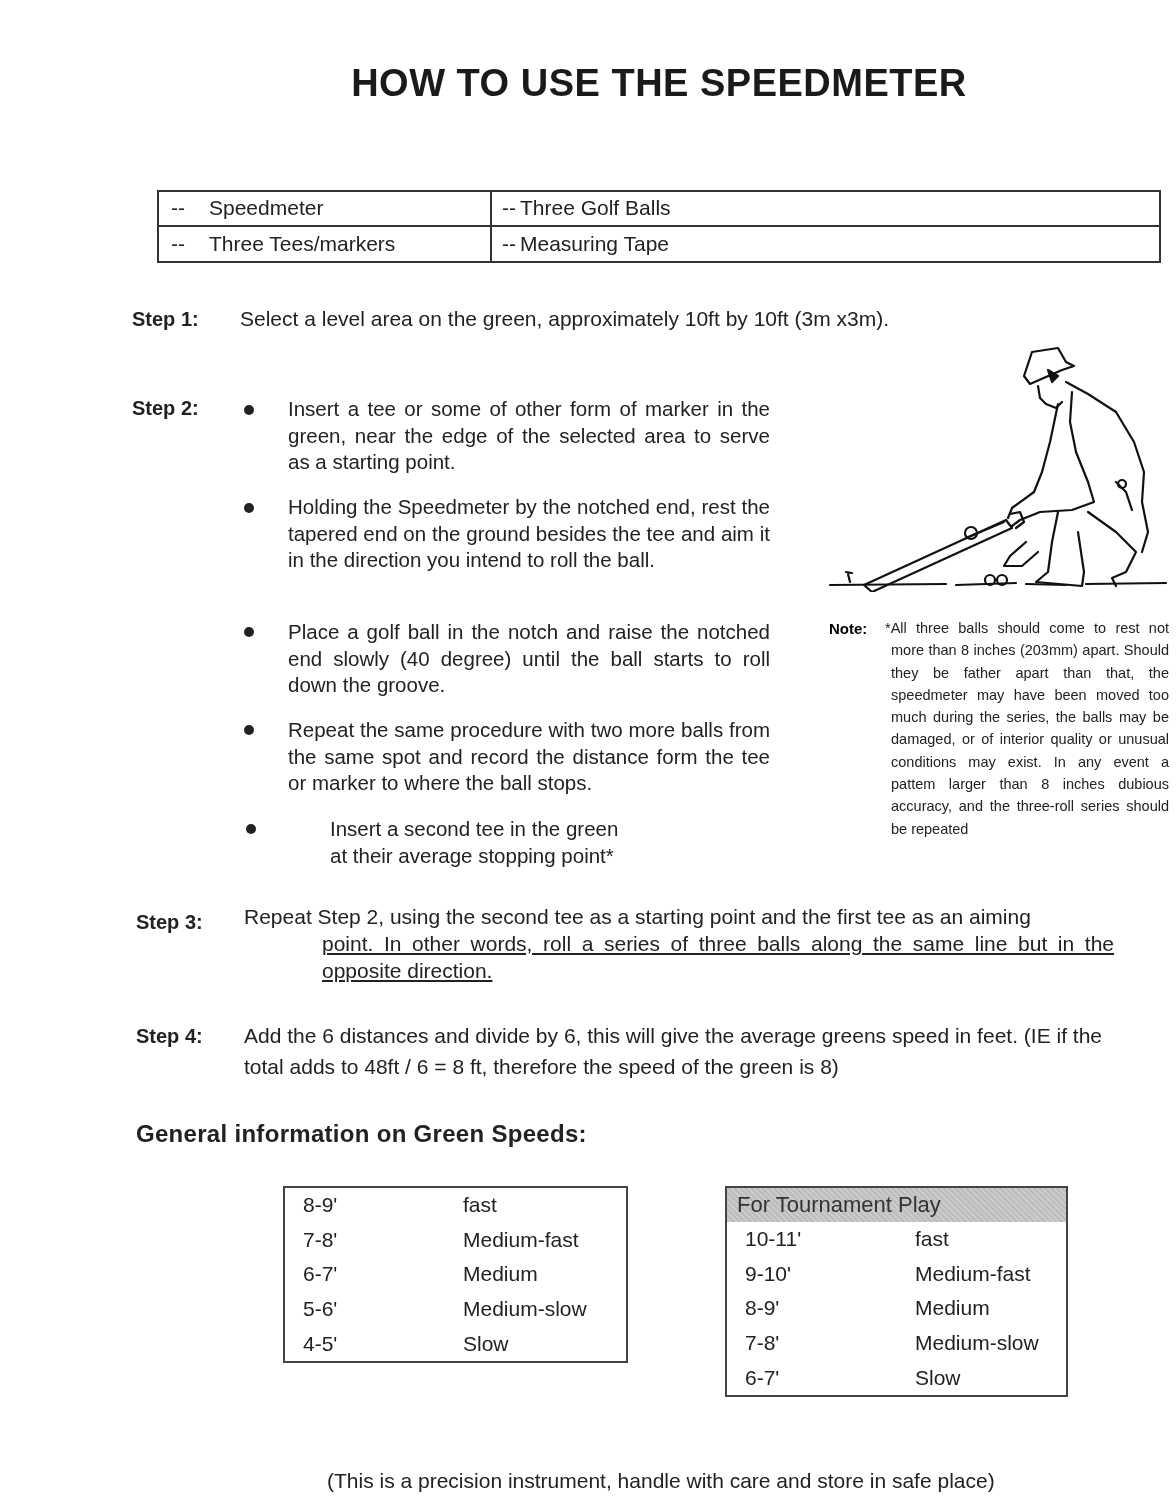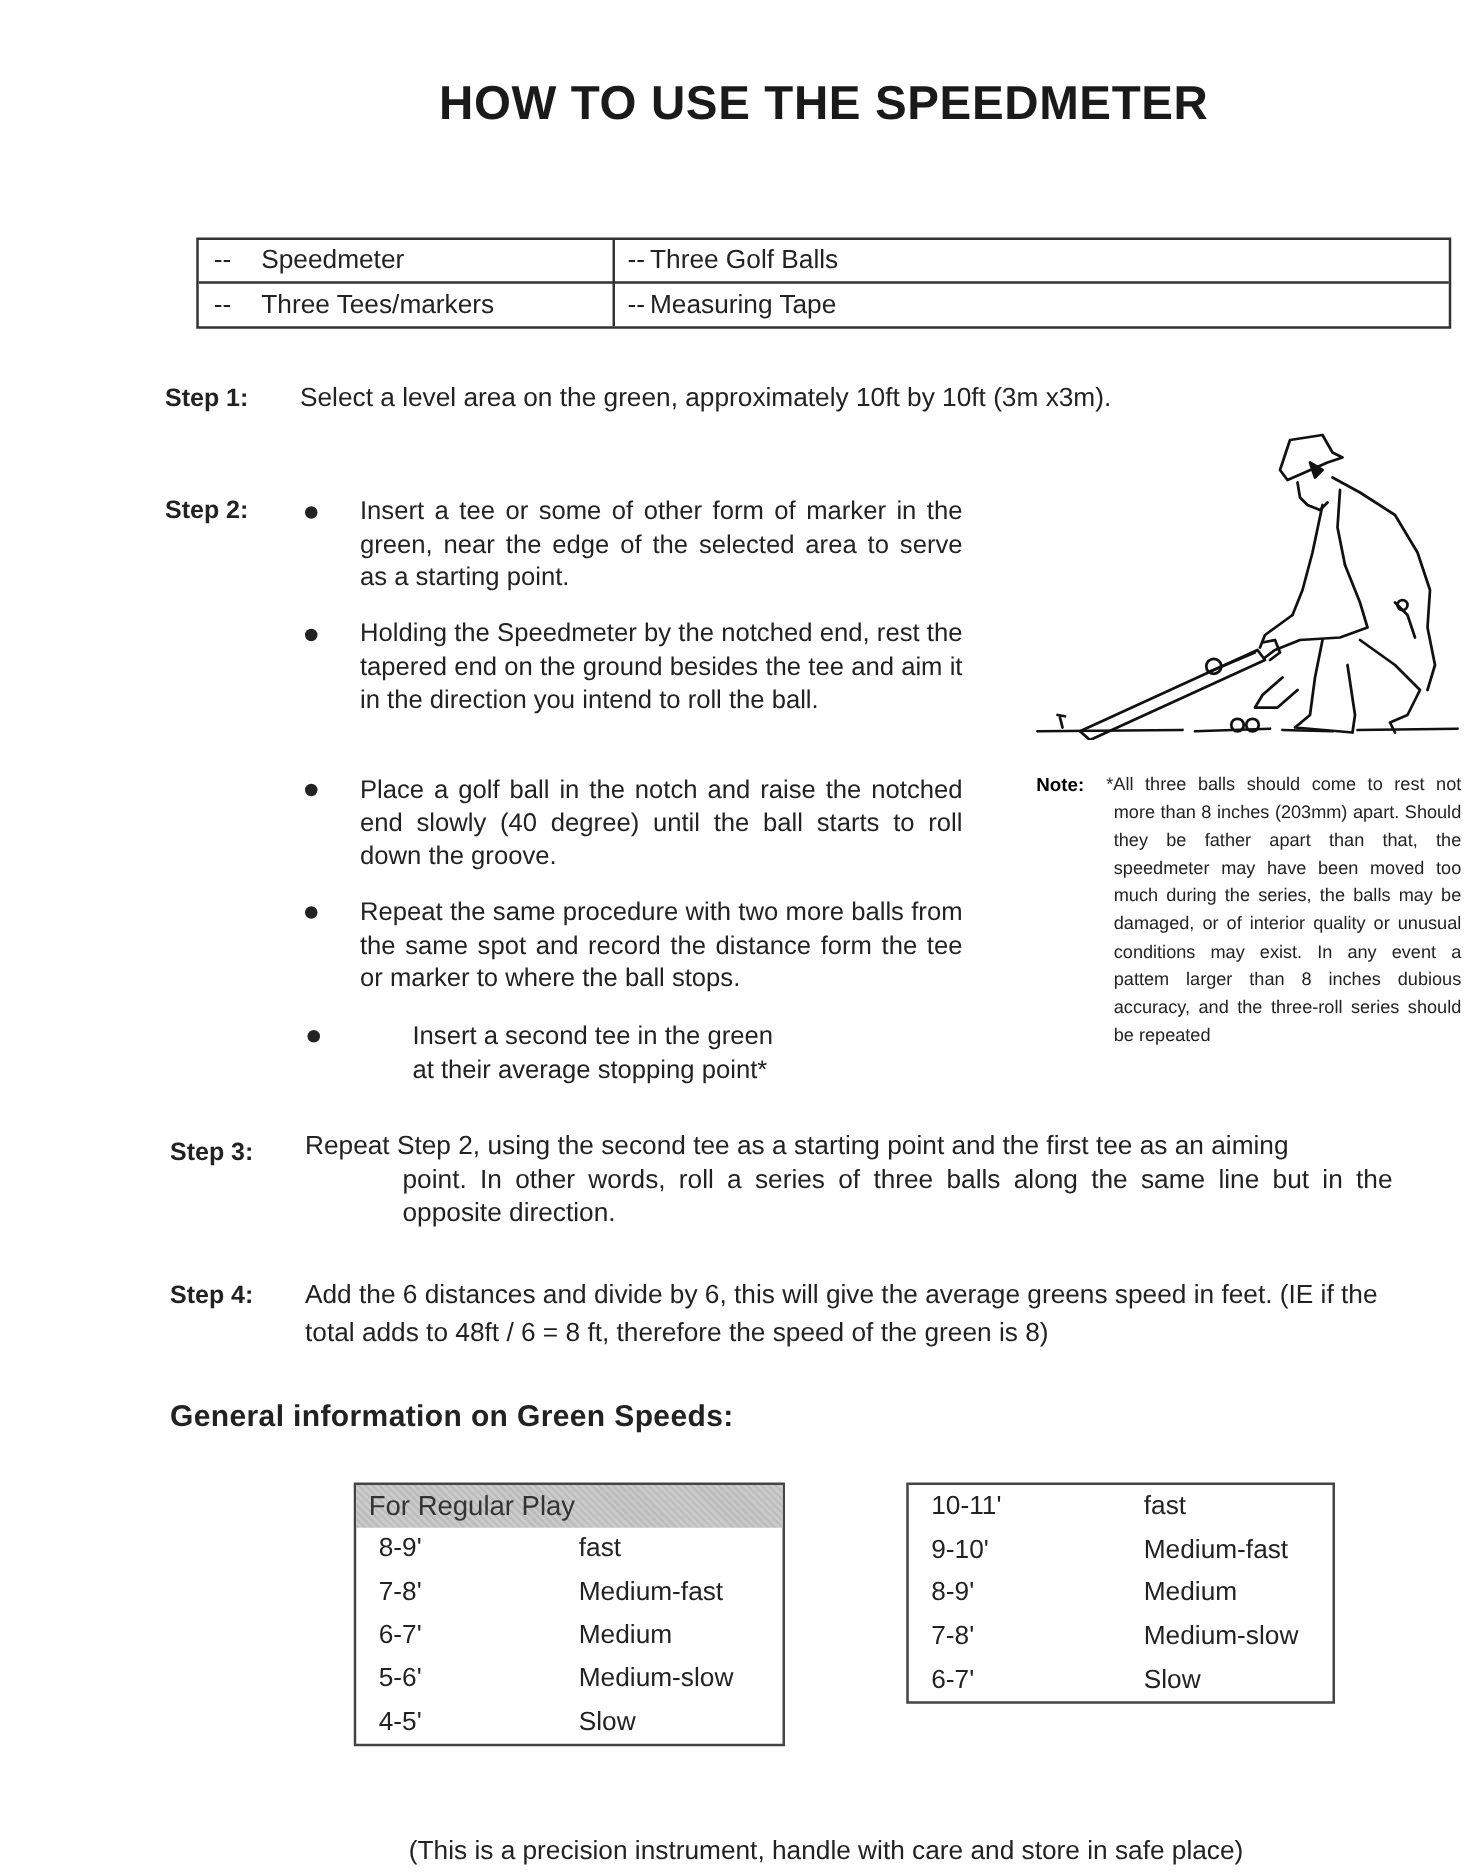--- a/index.html
+++ b/index.html
@@ -136,29 +136,28 @@
 
     <circle cx="296" cy="142" r="4"></circle>
   </svg>
 </div>
 
 <div class="abs note-label" style="left:829px; top:620px;">Note:</div>
 <div class="abs note-text" style="left:891px; top:617px; width:278px; text-indent:-6px;">*All three balls should come to rest not more than 8 inches (203mm) apart. Should they be father apart than that, the speedmeter may have been moved too much during the series, the balls may be damaged, or of interior quality or unusual conditions may exist. In any event a pattem larger than 8 inches dubious accuracy, and the three-roll series should be repeated</div>
 
 <div class="abs step-label" style="left:136px; top:911px;">Step 3:</div>
 <div class="abs step-text" style="left:244px; top:903px; white-space:nowrap;">Repeat Step 2, using the second tee as a starting point and the first tee as an aiming</div>
-<div class="abs step-text" style="left:322px; top:930px; width:792px; text-align:justify;">point. In other words, roll a series of three balls along the same line but in the opposite direction.</div>
+<div class="abs step-text" style="left:322px; top:930px; width:792px; text-align:justify;text-decoration:underline;">point. In other words, roll a series of three balls along the same line but in the opposite direction.</div>
 
 <div class="abs step-label" style="left:136px; top:1025px;">Step 4:</div>
 <div class="abs step-text" style="left:244px; top:1020px; width:872px; line-height:31px;">Add the 6 distances and divide by 6, this will give the average greens speed in feet. (IE if the total adds to 48ft / 6 = 8 ft, therefore the speed of the green is 8)</div>
 
 <div class="abs section-head" style="left:136px; top:1120px;">General information on Green Speeds:</div>
 
 <div class="abs speed-table" style="left:283px; top:1186px;">
-  <div class="speed-head">For Regular Play</div>
   <div class="speed-row">
       <span class="r">8-9'</span>
       <span>fast</span>
     </div>
   <div class="speed-row">
       <span class="r">7-8'</span>
       <span>Medium-fast</span>
     </div>
   <div class="speed-row">
       <span class="r">6-7'</span>
@@ -168,20 +167,21 @@
       <span class="r">5-6'</span>
       <span>Medium-slow</span>
     </div>
   <div class="speed-row">
       <span class="r">4-5'</span>
       <span>Slow</span>
     </div>
 </div>
 
 <div class="abs speed-table" style="left:725px; top:1186px; width:343px;">
+  <div class="speed-head">For Tournament Play</div>
   <div class="speed-row">
       <span class="r" style="width:170px;">10-11'</span>
       <span>fast</span>
     </div>
   <div class="speed-row">
       <span class="r" style="width:170px;">9-10'</span>
       <span>Medium-fast</span>
     </div>
   <div class="speed-row">
       <span class="r" style="width:170px;">8-9'</span>

